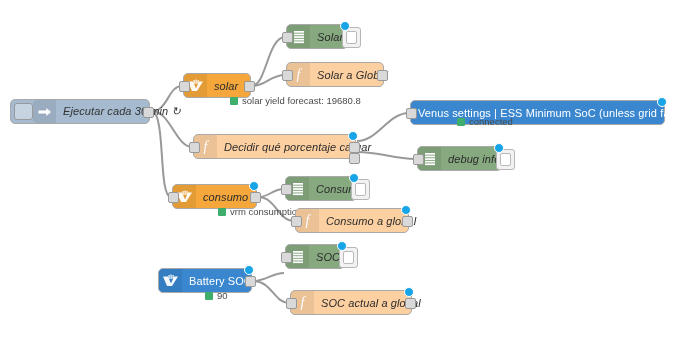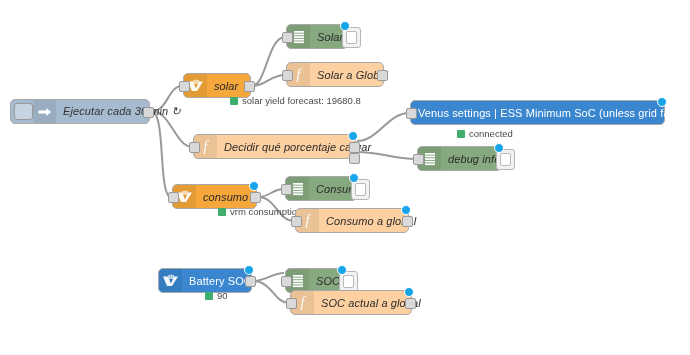--- a/index.html
+++ b/index.html
@@ -198,21 +198,21 @@
       <div class="port in"></div>
       <div class="port out2a"></div>
       <div class="port out2b"></div>
       <div class="bluedot"></div>
     </div>
     <div class="node n-victron" style="left: 410px; top: 100px; width: 255px;">
       <div class="label">Venus settings | ESS Minimum SoC (unless grid fails) (%)</div>
       <div class="port in"></div>
       <div class="bluedot"></div>
     </div>
-    <div class="status" style="left: 417px; top: 128px;">
+    <div class="status" style="left: 417px; top: 116px;">
       <span class="sq"></span>
       <span>connected</span>
     </div>
     <div class="node n-debug" style="left: 417px; top: 146px; width: 85px;">
       <div class="iconbox l">
         <svg class="ic" width="12" height="14" viewBox="0 0 12 14">
           <rect x="1" y="1" width="10" height="1.7" fill="#ffffff"></rect>
           <rect x="1" y="3.6" width="10" height="1.7" fill="#ffffff"></rect>
           <rect x="1" y="6.2" width="10" height="1.7" fill="#ffffff"></rect>
           <rect x="1" y="8.8" width="10" height="1.7" fill="#ffffff"></rect>
@@ -282,21 +282,21 @@
         </svg>
       </div>
       <div class="label">Battery SOC</div>
       <div class="port out"></div>
       <div class="bluedot"></div>
     </div>
     <div class="status" style="left: 165px; top: 290px;">
       <span class="sq"></span>
       <span>90</span>
     </div>
-    <div class="node n-debug" style="left: 285px; top: 268px; width: 60px; text-align: right;">
+    <div class="node n-debug" style="left: 285px; top: 244px; width: 60px; text-align: right;">
       <div class="iconbox l">
         <svg class="ic" width="12" height="14" viewBox="0 0 12 14">
           <rect x="1" y="1" width="10" height="1.7" fill="#ffffff"></rect>
           <rect x="1" y="3.6" width="10" height="1.7" fill="#ffffff"></rect>
           <rect x="1" y="6.2" width="10" height="1.7" fill="#ffffff"></rect>
           <rect x="1" y="8.8" width="10" height="1.7" fill="#ffffff"></rect>
           <rect x="1" y="11.4" width="10" height="1.7" fill="#ffffff"></rect>
         </svg>
       </div>
       <div class="label">SOC</div>

